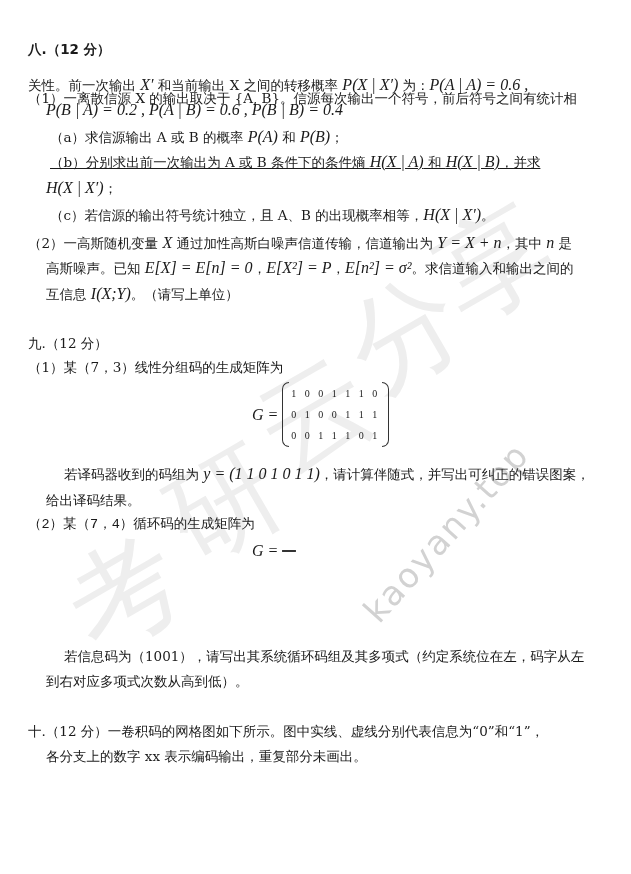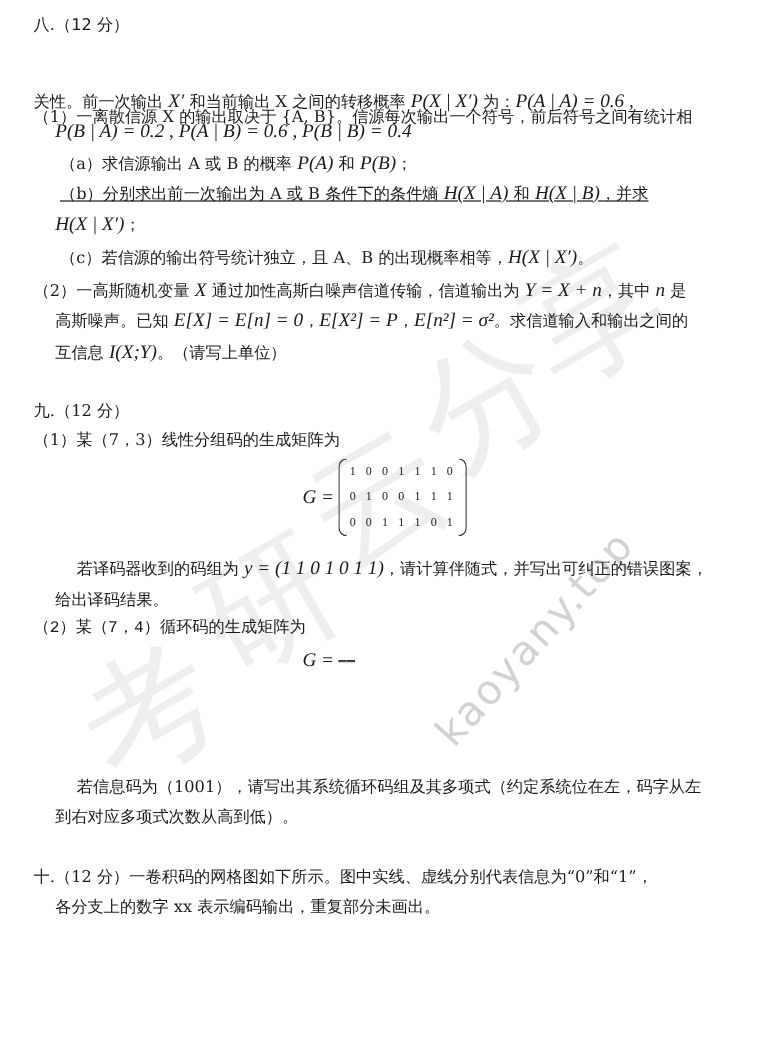--- a/index.html
+++ b/index.html
@@ -24,21 +24,21 @@
 </head>
 <body>
 
 <div class="wm wm-cn" style="left:70px;top:520px;">考</div>
 <div class="wm wm-cn" style="left:170px;top:430px;">研</div>
 <div class="wm wm-cn" style="left:260px;top:340px;">云</div>
 <div class="wm wm-cn" style="left:350px;top:260px;">分</div>
 <div class="wm wm-cn" style="left:440px;top:190px;">享</div>
 <div class="wm wm-url" style="left:385px;top:590px;">kaoyany.top</div>
 
-<div class="line bold sans" style="left:28px;top:12px;font-weight:normal;">八.（12 分）</div>
+<div class="line bold sans" style="left:28px;top:40px;font-weight:bold;">八.（12 分）</div>
 
 <div class="line" style="left:28px;top:46px;margin-top:43px;">（1）一离散信源 X 的输出取决于 {A, B}。信源每次输出一个符号，前后符号之间有统计相</div>
 
 <div class="line" style="left:28px;top:76px;">
   <span>关性。前一次输出 </span><span class="math">X′</span><span> 和当前输出 X 之间的转移概率 </span><span class="math">P(X | X′)</span><span> 为：</span><span class="math">P(A | A) = 0.6 ,</span>
 </div>
 
 <div class="line math" style="left:46px;top:101px;">P(B | A) = 0.2 ,  P(A | B) = 0.6 ,  P(B | B) = 0.4</div>
 
 <div class="line" style="left:50px;top:128px;">

